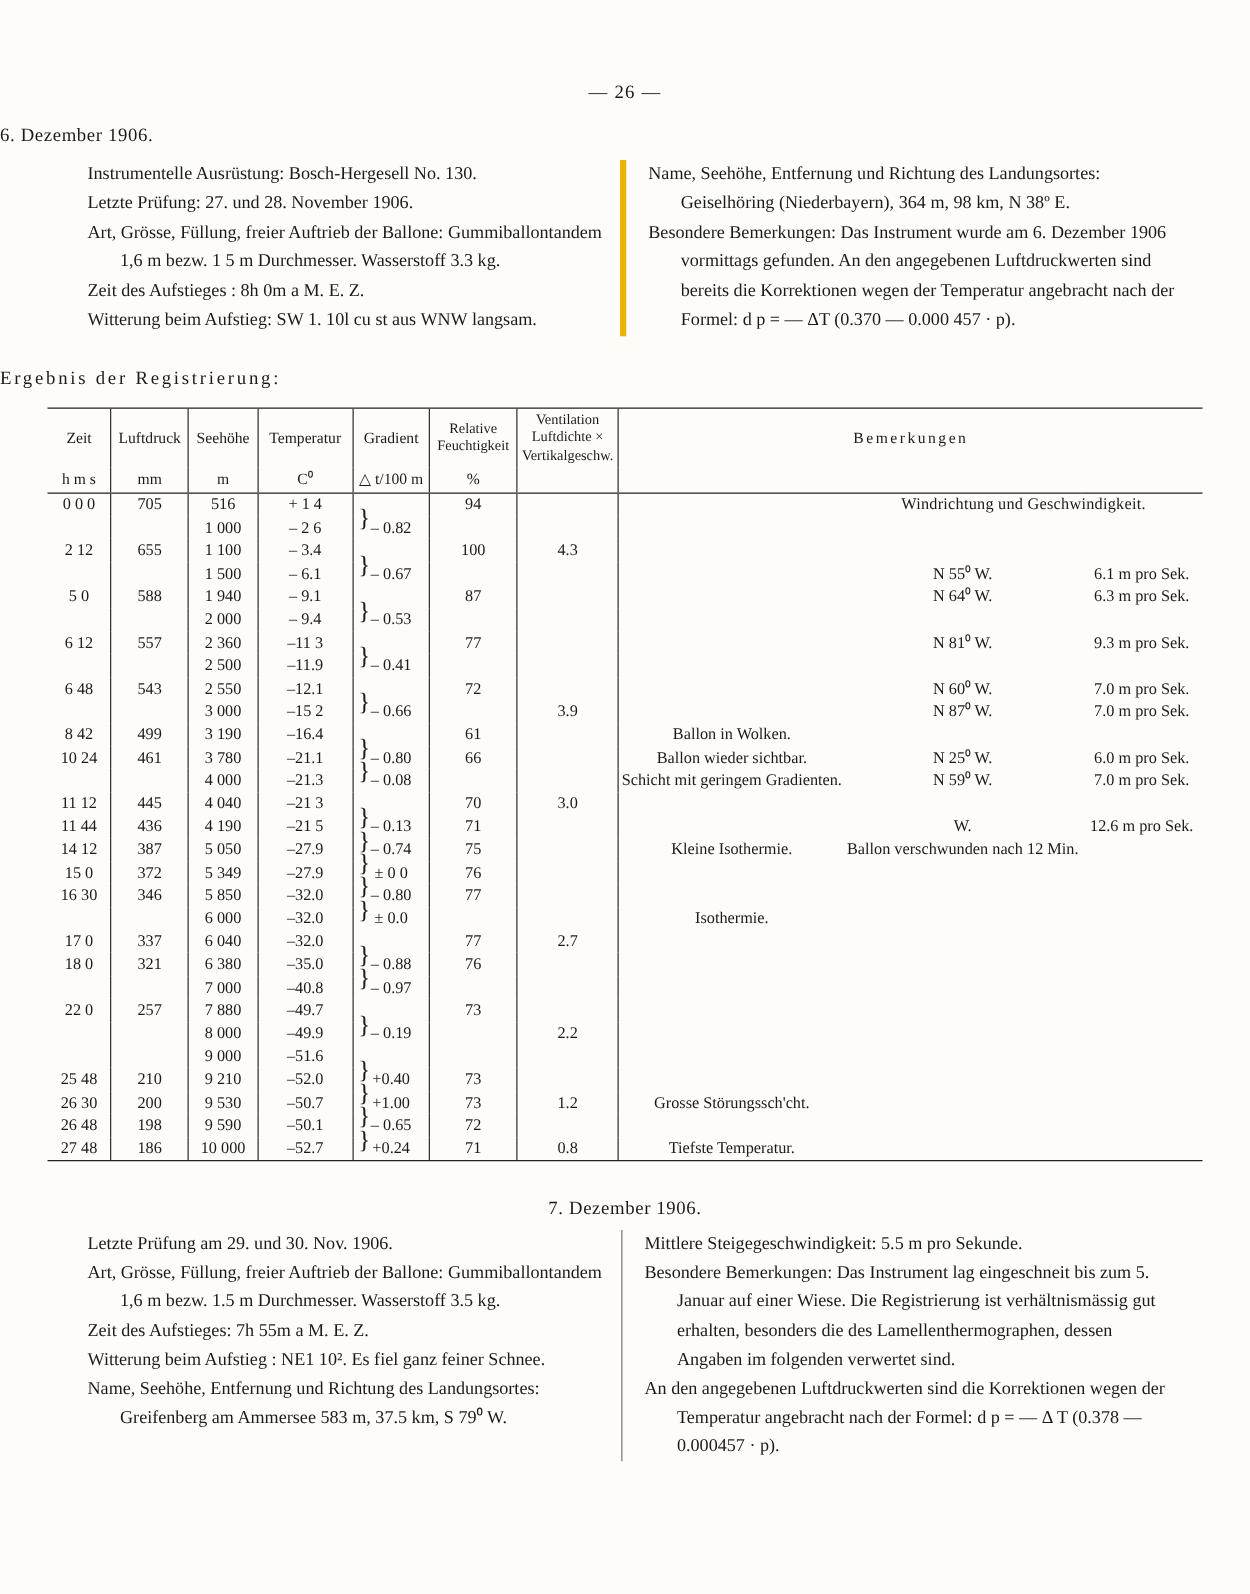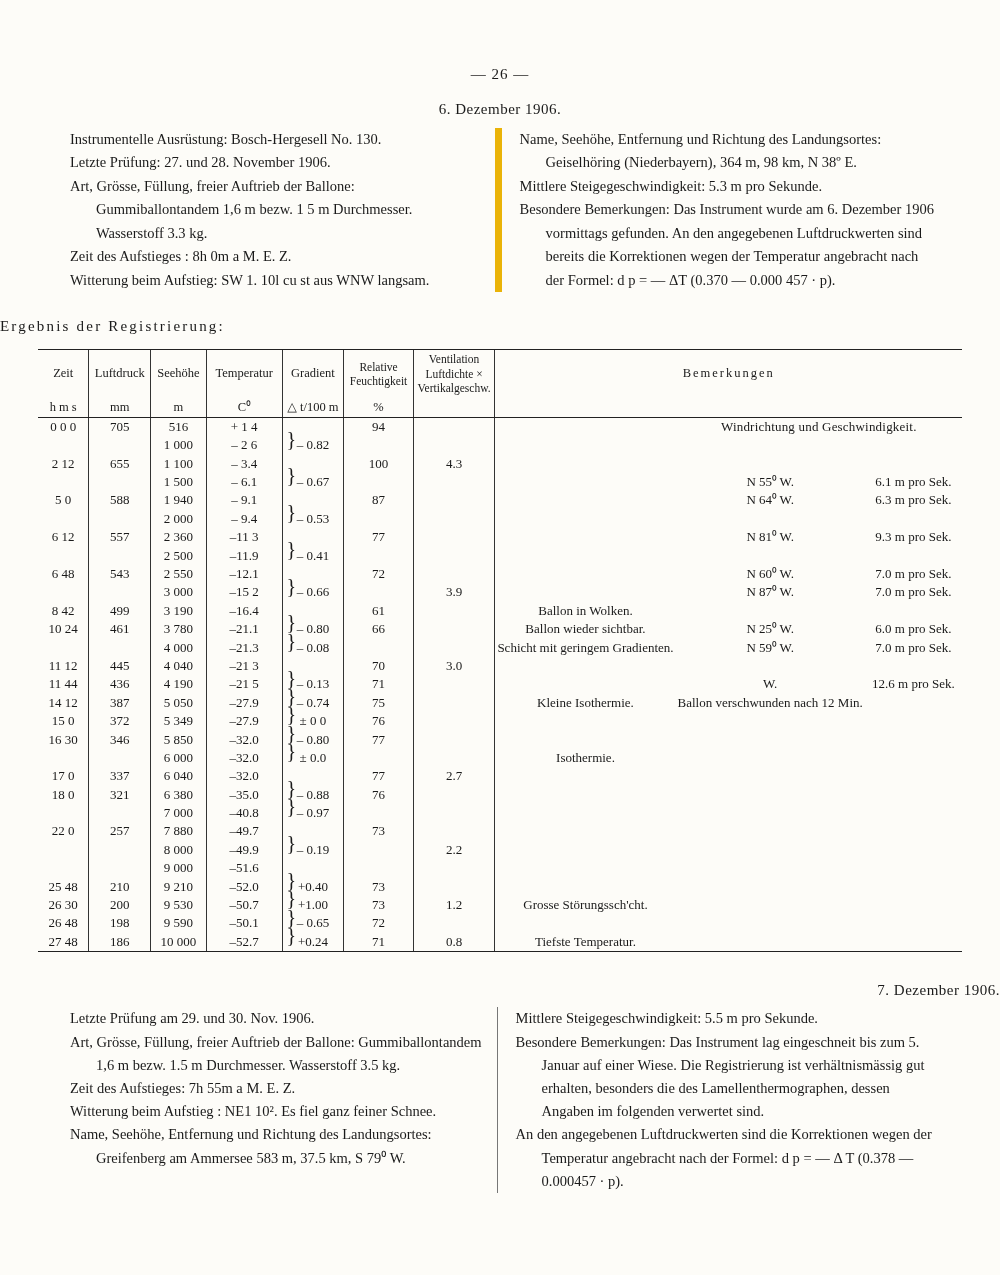--- a/index.html
+++ b/index.html
@@ -15,32 +15,31 @@
     position:absolute;inset:0;
     padding:0;
   }
   .pagenum{
     text-align:center;
     font-size:15px;
     letter-spacing:1px;
     margin-top:66px;
   }
   .sect-date{
-    text-align:center;
     font-size:15px;
     margin-top:18px;
     letter-spacing:.5px;
   }
   .twocol{
     display:flex;
     margin:10px 60px 0 70px;
     font-size:14.5px;
     line-height:1.62;
   }
-  .col-l{width:420px;padding-right:14px;border-right:7px solid #eab308;}
+  .col-l{width:420px;padding-right:14px;border-right:5px solid #eab308;}
   .col-r{width:430px;padding-left:18px;}
   .ind{display:block;padding-left:26px;text-indent:-26px;}
   .sp{letter-spacing:2px;}
   .erg{
     text-align:left;
     font-size:15px;
     letter-spacing:2.2px;
     margin-top:26px;
   }
   
@@ -92,21 +91,21 @@
   }
   .small{font-size:11.5px;}
   .bem{text-align:left;padding-left:10px;font-size:12.5px;}
   .windh{
     text-align:center;font-size:12.5px;letter-spacing:.2px;
   }
   .wdir{text-align:center;font-size:12.5px;}
   .wspd{text-align:center;font-size:12.5px;}
   
   .sect2-date{
-    text-align:right;font-size:15px;margin-top:30px;letter-spacing:.5px;
+    text-align:center;font-size:15px;margin-top:30px;letter-spacing:.5px;
   }
   .twocol2{
     display:flex;margin:8px 60px 0 70px;font-size:14.5px;line-height:1.6;
   }
   .twocol2 .col-l{width:420px;padding-right:12px;border-right:1px solid #777;}
   .twocol2 .col-r{width:430px;padding-left:18px;}
 </style>
 </head>
 <body>
 
@@ -119,21 +118,20 @@
   <div class="twocol">
     <div class="col-l">
       <span class="ind">Instrumentelle Ausrüstung: Bosch-Hergesell No. 130.</span>
       <span class="ind">Letzte Prüfung: 27. und 28. November 1906.</span>
       <span class="ind">Art, Grösse, Füllung, freier Auftrieb der Ballone: Gummiballontandem 1,6 m bezw. 1 5 m Durchmesser. Wasserstoff 3.3 kg.</span>
       <span class="ind">Zeit des Aufstieges : 8h 0m a M. E. Z.</span>
       <span class="ind">Witterung beim Aufstieg: SW 1. 10l cu st aus WNW langsam.</span>
     </div>
     <div class="col-r">
       <span class="ind">Name, Seehöhe, Entfernung und Richtung des Landungsortes: Geiselhöring (Niederbayern), 364 m, 98 km, N 38º E.</span>
-      <span class="ind">Mittlere Steigegeschwindigkeit: 5.3 m pro Sekunde.</span>
       <span class="ind">Besondere Bemerkungen: Das Instrument wurde am 6. Dezember 1906 vormittags gefunden. An den angegebenen Luftdruckwerten sind bereits die Korrektionen wegen der Temperatur angebracht nach der Formel: d p = — ΔT (0.370 — 0.000 457 · p).</span>
     </div>
   </div>
 
   <div class="erg">Ergebnis der Registrierung:</div>
 
   <div class="tblwrap">
   <table class="reg">
     <colgroup>
       <col class="c1">

